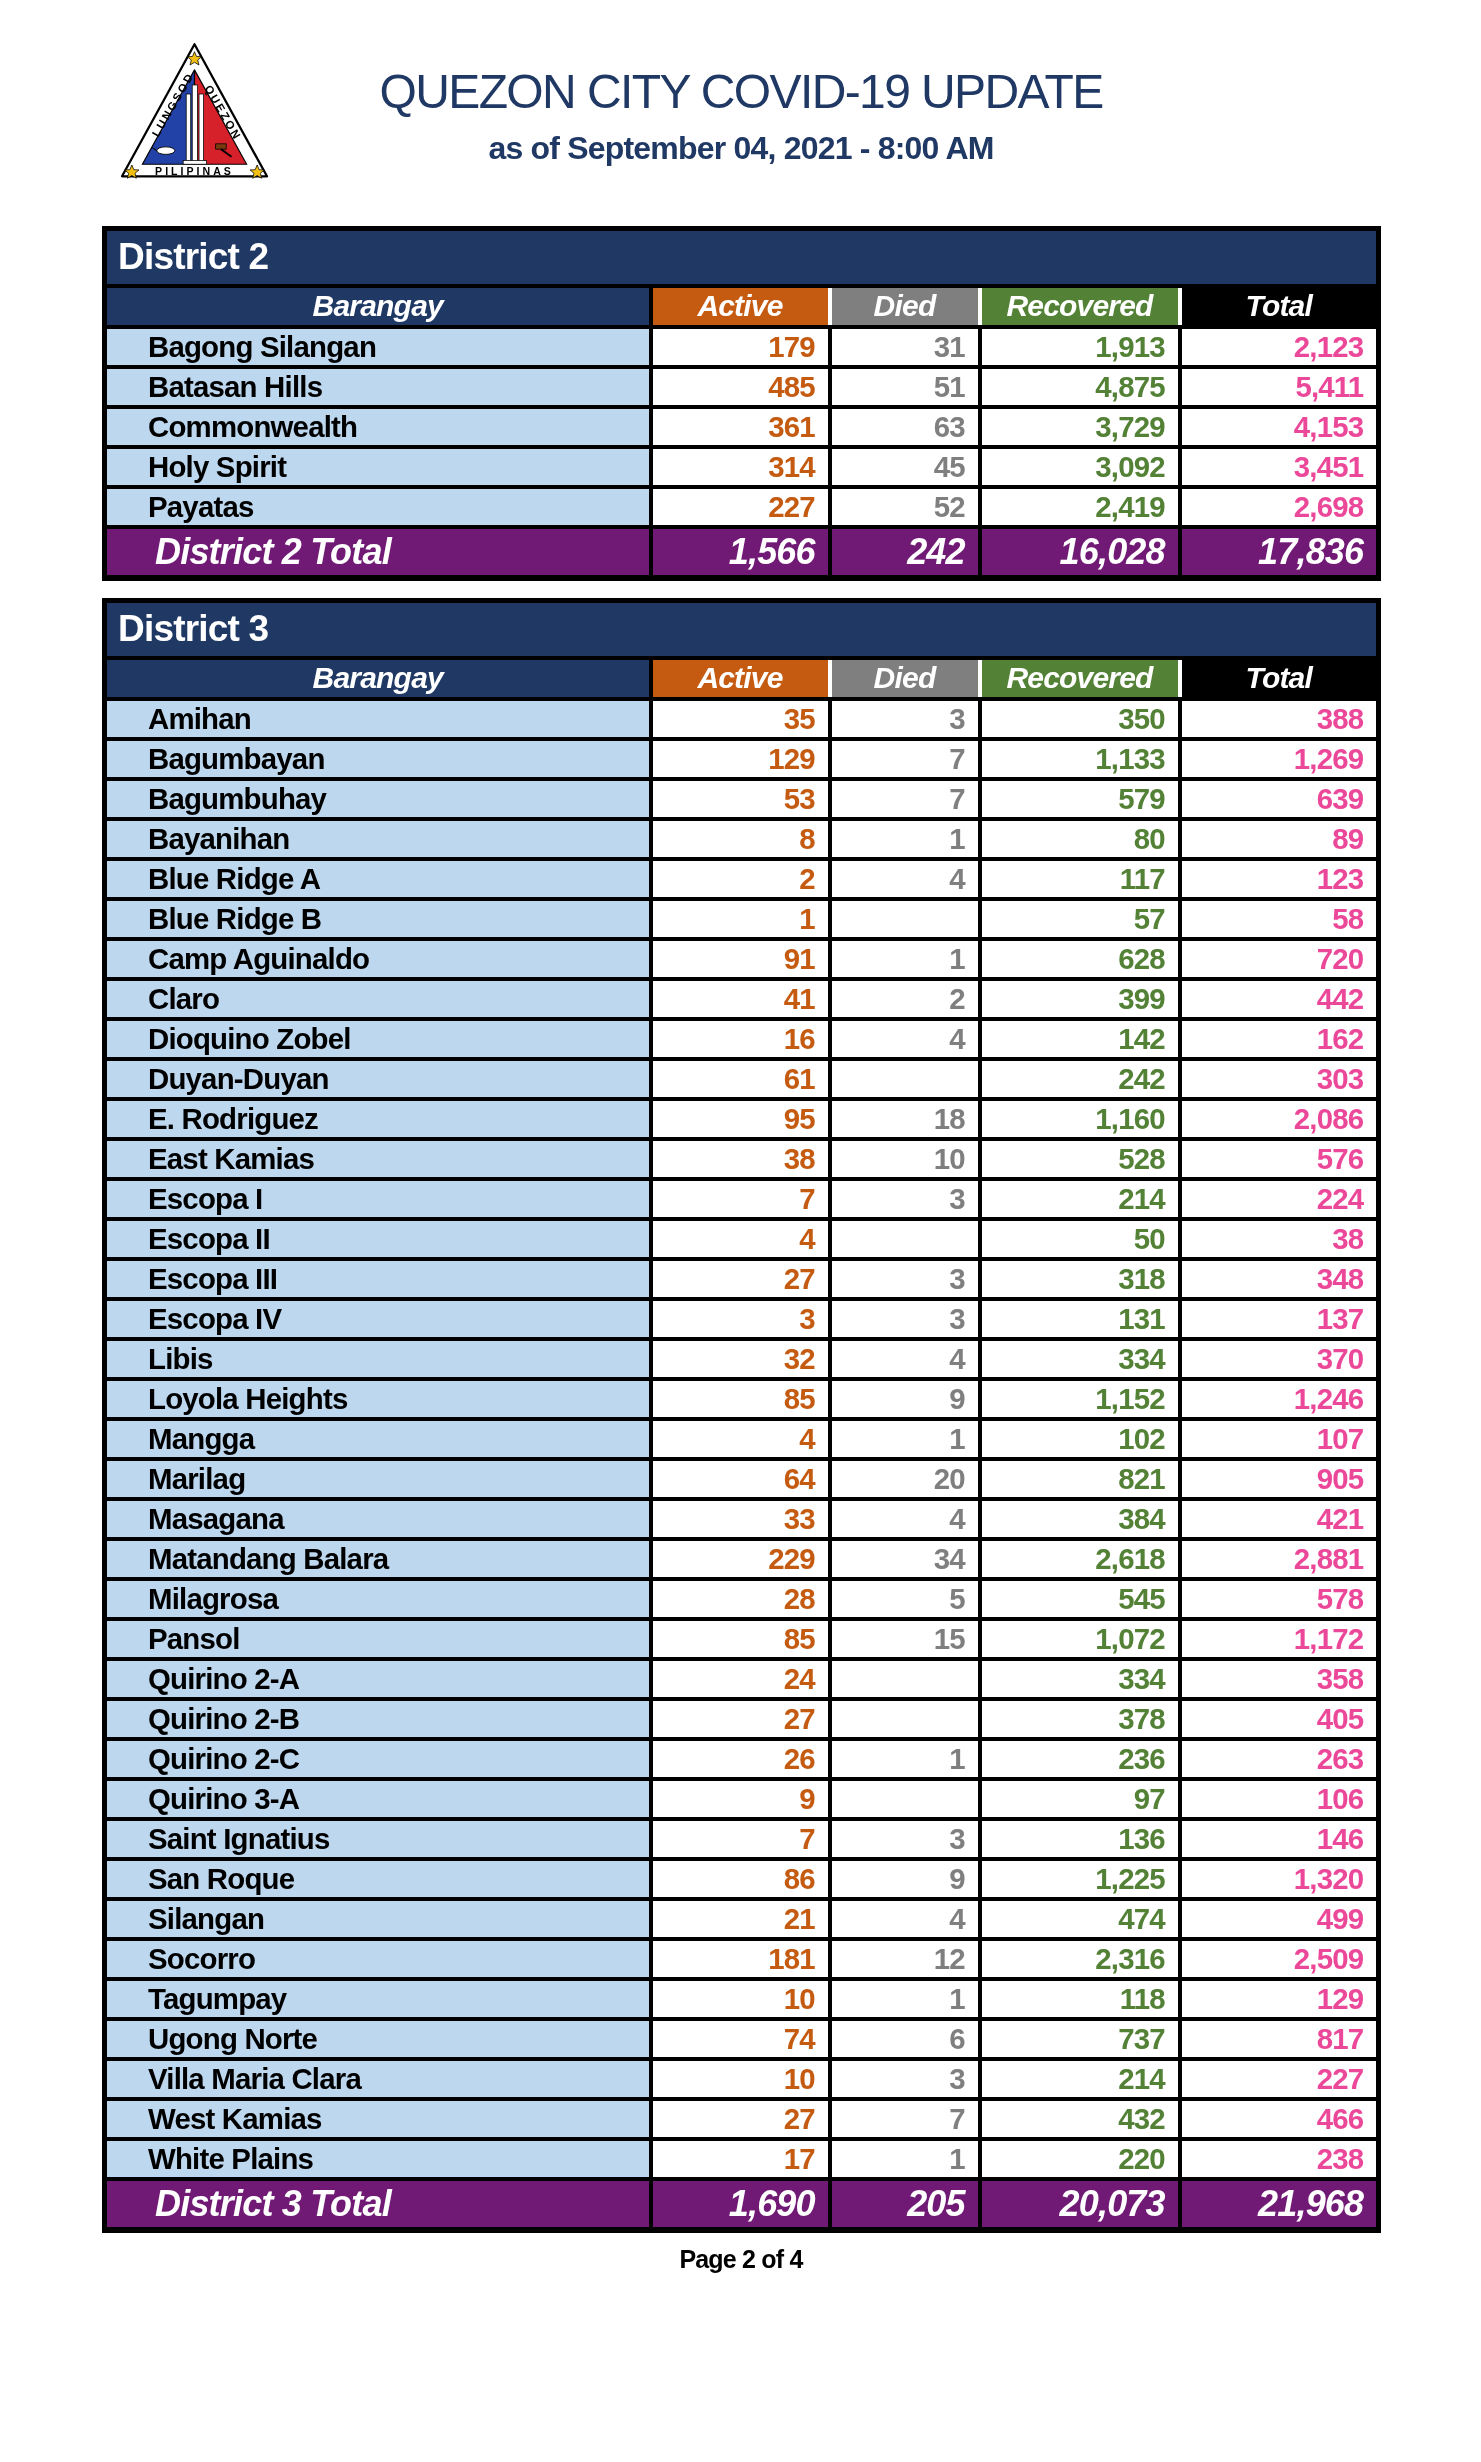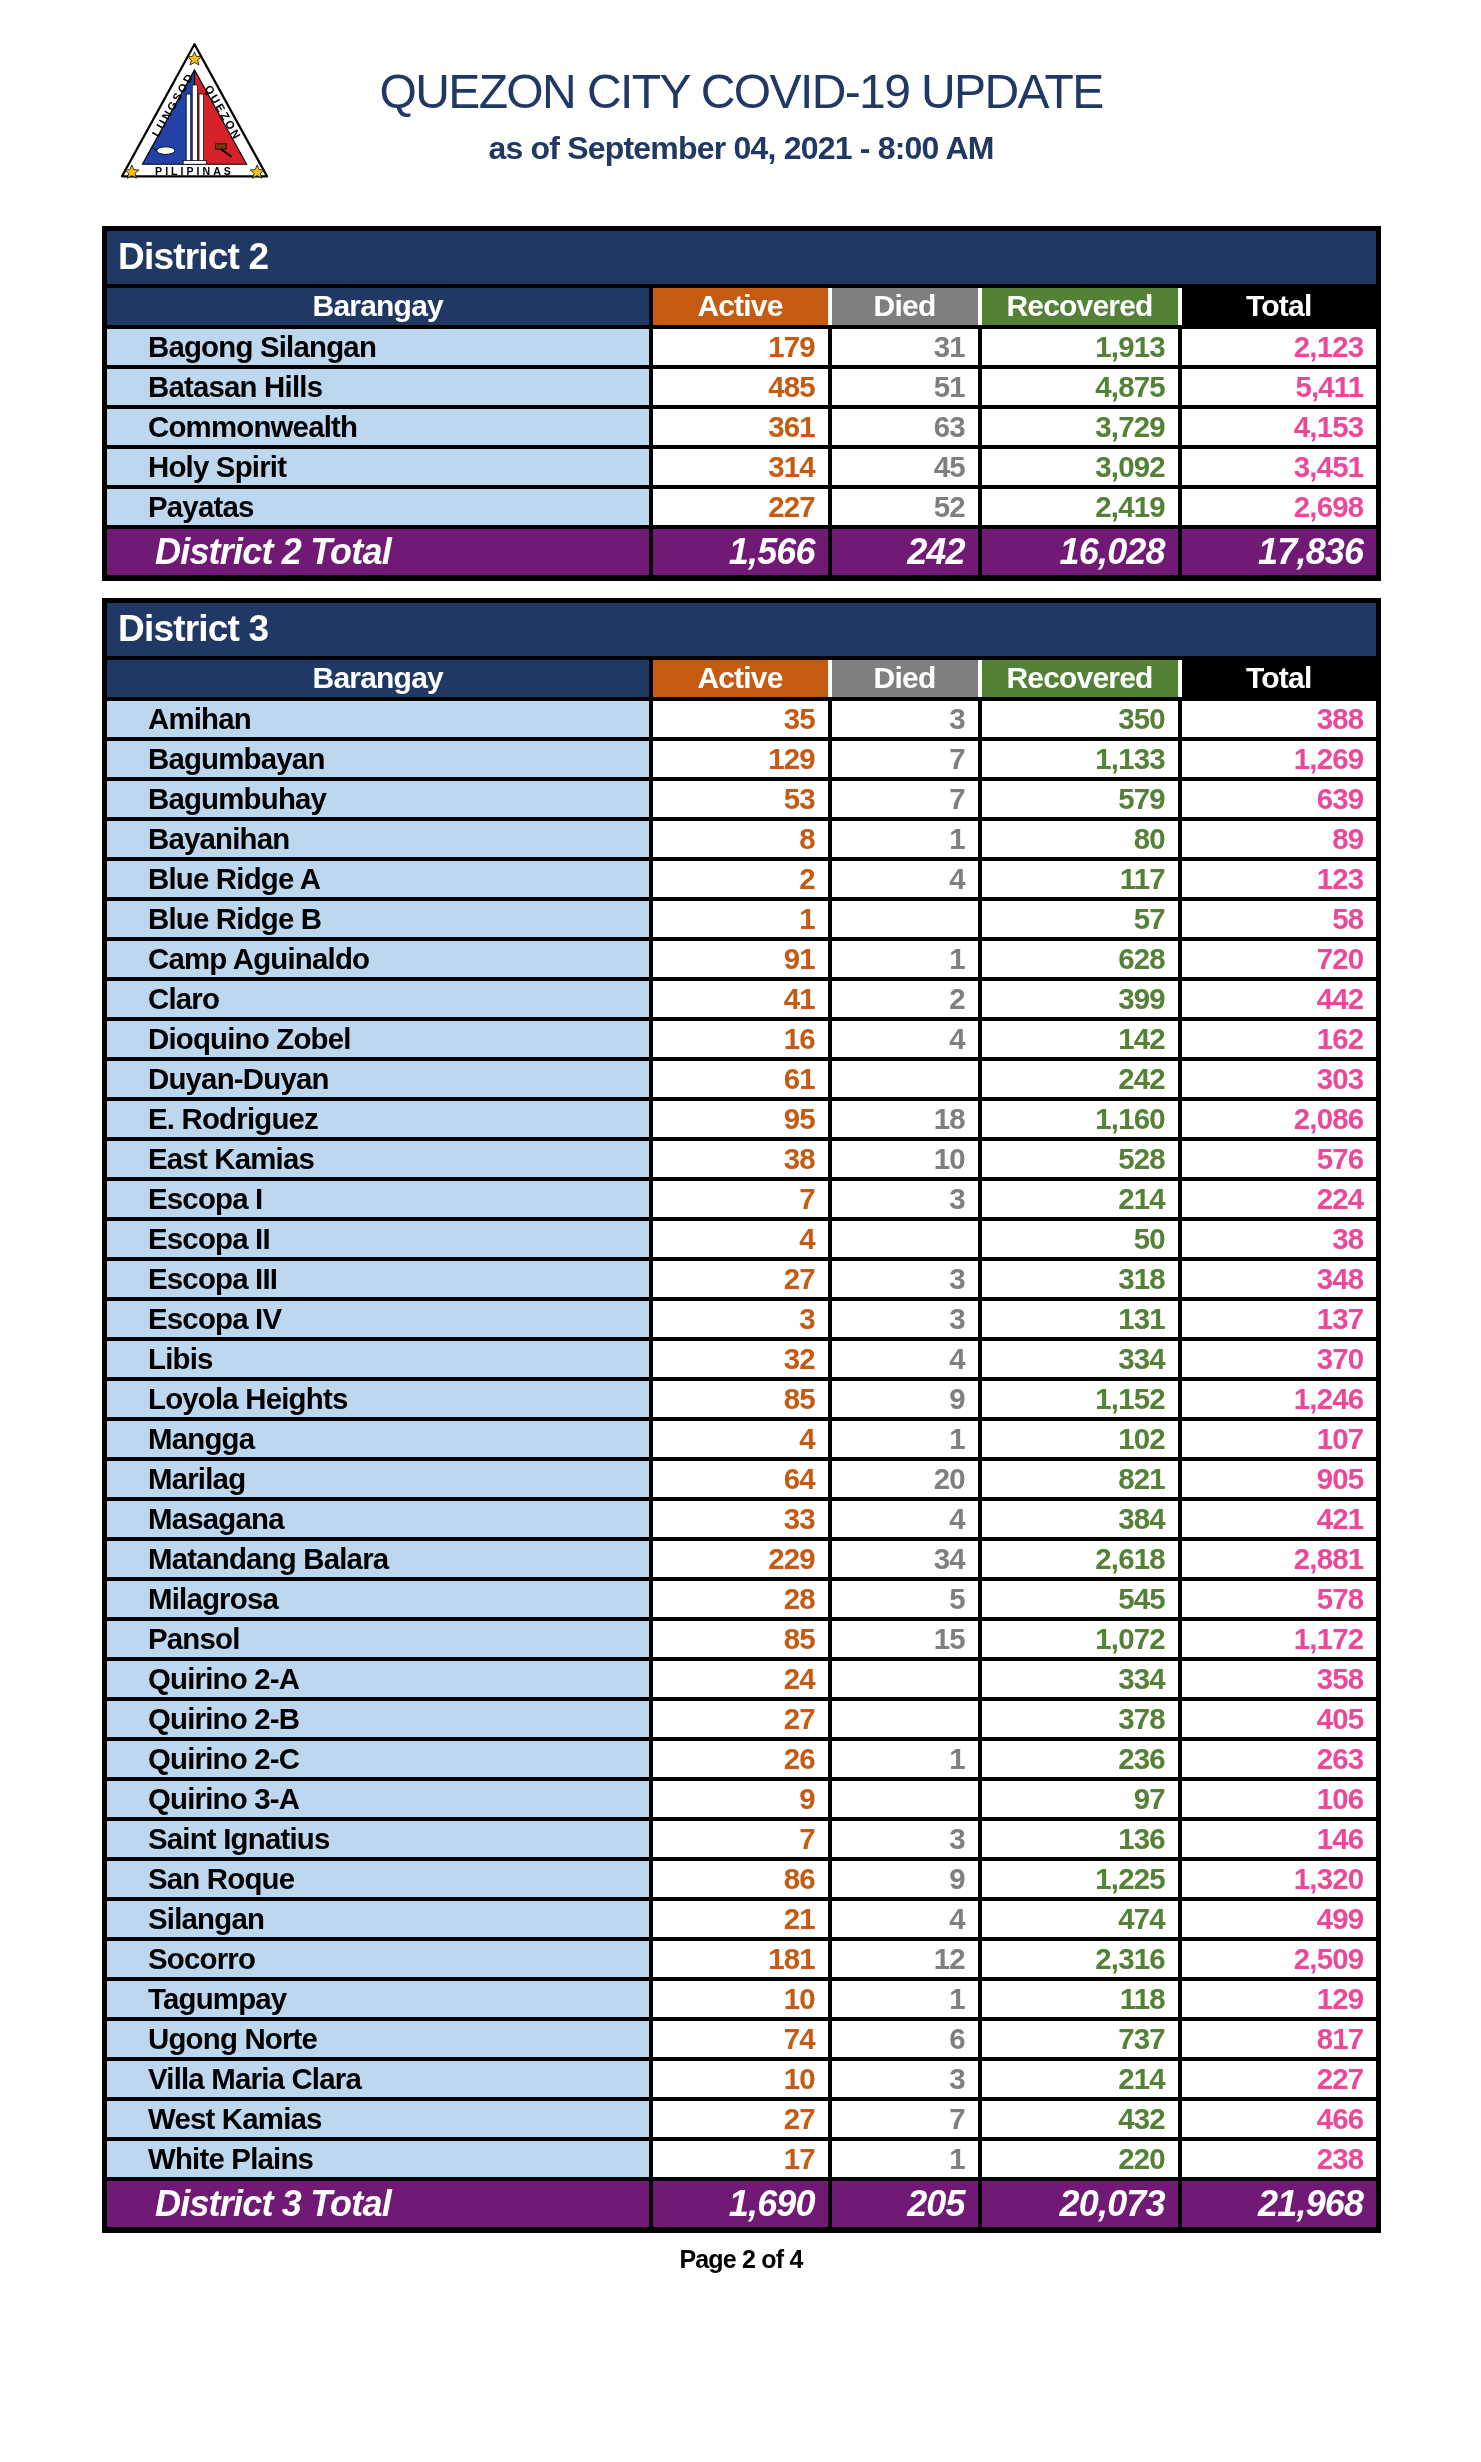--- a/index.html
+++ b/index.html
@@ -17,21 +17,21 @@
   .tbl{
     border-collapse:collapse;table-layout:fixed;width:1273px;margin-left:102px;
     border:5.6px solid #000;
   }
   .tbl th,.tbl td{border:4px solid #000;box-sizing:border-box;overflow:hidden;white-space:nowrap;}
   .district-bar th{
     height:57px;background:#1F3864;color:#fff;text-align:left;
     padding-left:11px;font-size:37px;font-weight:bold;letter-spacing:-0.8px;
   }
   .cols th{
-    height:41px;color:#fff;font-weight:bold;
+    height:41px;color:#fff;font-style:italic;font-weight:bold;
     font-size:30px;text-align:center;letter-spacing:-0.8px;padding:0;
   }
   .h-barangay{background:#1F3864;}
   .h-active{background:#C55A11;border-left:4.8px solid #fff !important;border-right:4.8px solid #fff !important;}
   .h-died{background:#7F7F7F;border-right:4.8px solid #fff !important;}
   .h-recovered{background:#538135;border-right:4.8px solid #fff !important;}
   .h-total{background:#000000;}
   .data-row td{height:40px;font-weight:bold;font-size:29.4px;letter-spacing:-0.8px;padding:0;}
   .c-name{background:#BDD7EE;color:#000;text-align:left;padding-left:41px !important;}
   .c-active,.c-died,.c-recovered,.c-total{background:#fff;text-align:right;padding-right:12.7px !important;}

